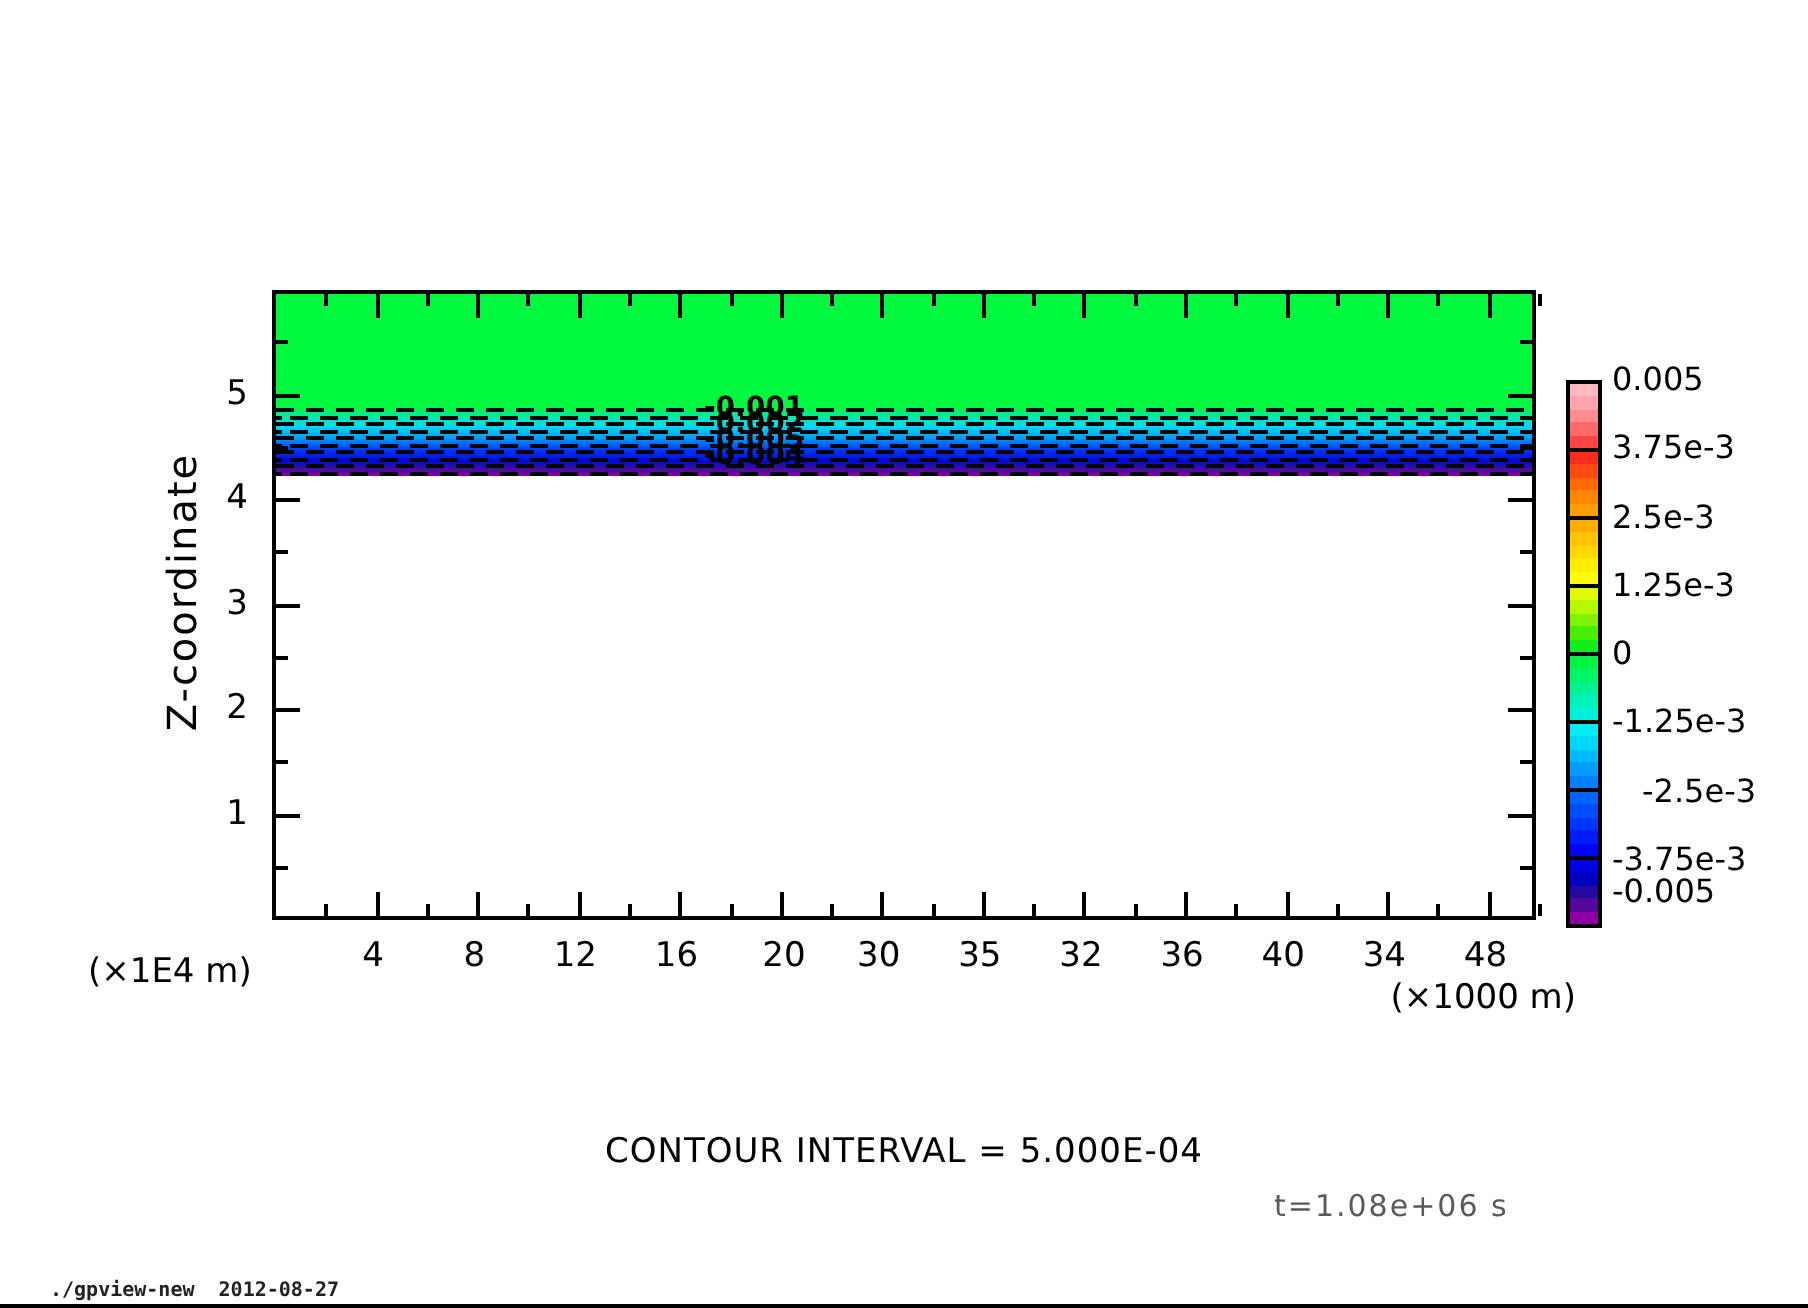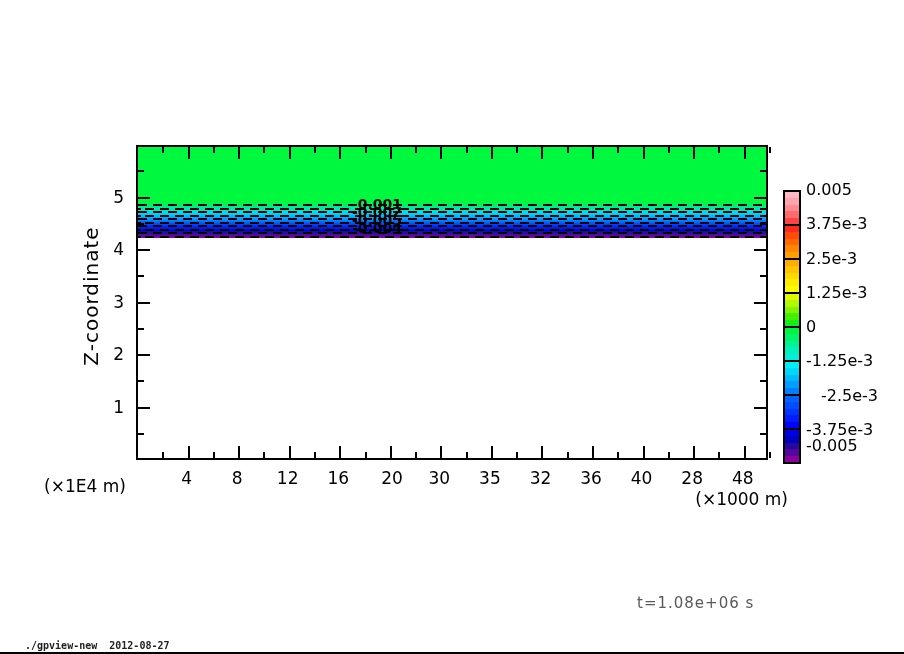--- a/index.html
+++ b/index.html
@@ -144,21 +144,21 @@
       <div class="xlab" style="left: 186.56px; top: 468px;">4</div>
       <div class="xlab" style="left: 237.12px; top: 468px;">8</div>
       <div class="xlab" style="left: 287.68px; top: 468px;">12</div>
       <div class="xlab" style="left: 338.24px; top: 468px;">16</div>
       <div class="xlab" style="left: 392px; top: 468px;">20</div>
       <div class="xlab" style="left: 439.36px; top: 468px;">30</div>
       <div class="xlab" style="left: 489.92px; top: 468px;">35</div>
       <div class="xlab" style="left: 540.48px; top: 468px;">32</div>
       <div class="xlab" style="left: 591.04px; top: 468px;">36</div>
       <div class="xlab" style="left: 641.6px; top: 468px;">40</div>
-      <div class="xlab" style="left: 692.16px; top: 468px;">28</div>
+      <div class="xlab" style="left: 692.16px; top: 468px;">34</div>
       <div class="xlab" style="left: 742.72px; top: 468px;">48</div>
     </div>
   <div id="y-tick-labels">
       <div class="ylab" style="left: 84px; top: 396.5px;">1</div>
       <div class="ylab" style="left: 84px; top: 344px;">2</div>
       <div class="ylab" style="left: 84px; top: 291.5px;">3</div>
       <div class="ylab" style="left: 84px; top: 239px;">4</div>
       <div class="ylab" style="left: 84px; top: 186.5px;">5</div>
     </div>
 
@@ -229,17 +229,18 @@
       <div class="cb-label" style="top: 214.25px;">3.75e-3</div>
       <div class="cb-label" style="top: 248.5px;">2.5e-3</div>
       <div class="cb-label" style="top: 282.75px;">1.25e-3</div>
       <div class="cb-label" style="top: 317px;">0</div>
       <div class="cb-label" style="top: 351.25px;">-1.25e-3</div>
       <div class="cb-label" style="top: 385.5px; margin-left: 15px;">-2.5e-3</div>
       <div class="cb-label" style="top: 419.75px;">-3.75e-3</div>
       <div class="cb-label" style="top: 436px;">-0.005</div>
     </div>
 
+  <div id="contour-note">CONTOUR INTERVAL = 5.000E-04</div>
   <div id="time-note">t=1.08e+06 s</div>
 
   <div id="footer-left" class="footer">./gpview-new  2012-08-27</div>
   <div id="bottom-rule"></div>
 </div>
 
 </body></html>

